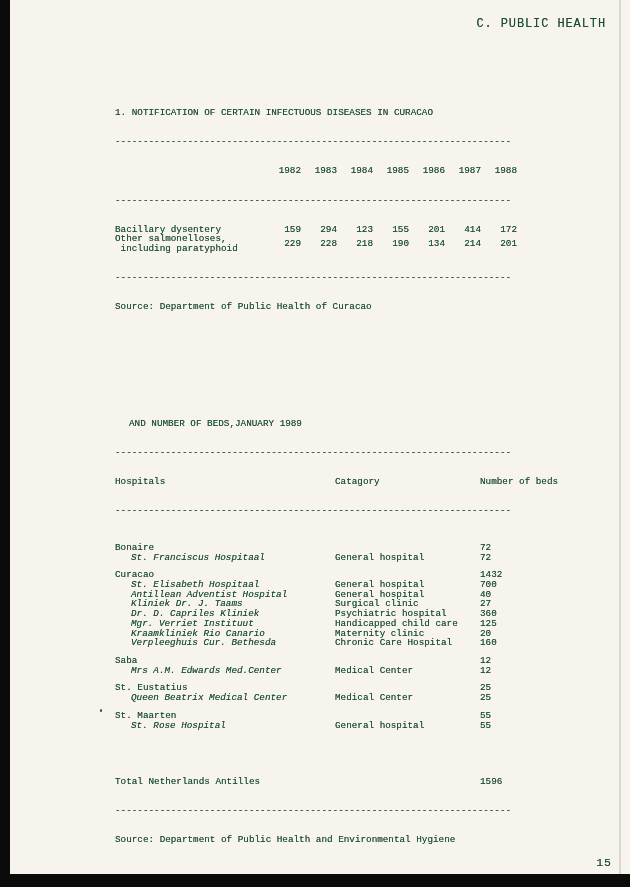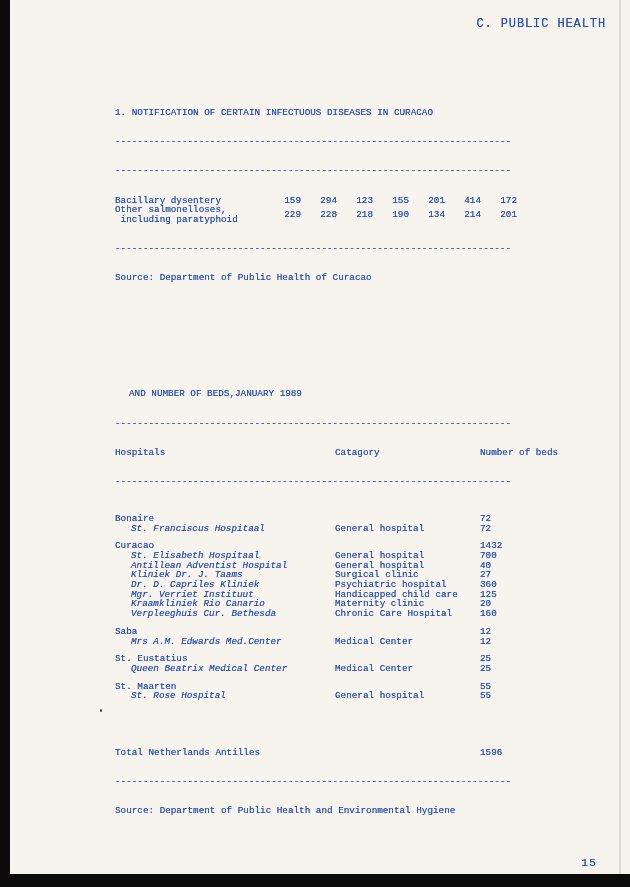--- a/index.html
+++ b/index.html
@@ -12,21 +12,21 @@
     text-shadow:0 0 0.4px rgba(20,20,20,0.55);
   }
   .edge-left   { position:absolute; left:0; top:0; width:10px; height:887px; background:#0b0b0b; }
   .edge-bottom { position:absolute; left:0; bottom:0; width:630px; height:13px; background:#0b0b0b; }
   .edge-right  { position:absolute; right:9px; top:0; bottom:13px; width:2px; background:rgba(60,55,40,0.14); }
 
   .page-header {
     position:absolute; top:17px; right:24px;
     font-size:12px; letter-spacing:0.9px; white-space:pre;
   }
-  .page-number { position:absolute; top:856px; right:33px; font-size:11.5px; letter-spacing:1px; }
+  .page-number { position:absolute; top:856px; right:18px; font-size:11.5px; letter-spacing:1px; }
 
   .content {
     position:absolute; left:115px; top:0; width:403px;
     font-size:9.3px; line-height:9.7px; white-space:pre;
   }
   section { display:block; }
   #sec-1 { margin-top:50px; }
   #sec-2 { margin-top:29px; }
 
   .dashes { height:9.7px; overflow:hidden; }
@@ -45,35 +45,36 @@
   .c-cat  { flex:0 0 125px; }
   .c-beds { flex:1 1 auto; text-align:left; padding-right:37px; }
   .h-beds { flex:1 1 auto; text-align:left; padding-right:10px; }
   .indent2 { padding-left:16px;font-style:italic; }
 
   .speck { position:absolute; left:100px; top:709px; width:2px; height:3px; background:#3a3a3a; border-radius:50%; }
 </style>
 </head>
 <body>
 
-<div class="scan-page" style="background: rgb(246, 244, 237); color: #1d4ed8;">
+<div class="scan-page" style="background: rgb(246, 244, 237); color: #14532d;">
 
   <div class="edge-left"></div>
   <div class="edge-bottom"></div>
   <div class="edge-right"></div>
   <div class="speck"></div>
 
   <div class="page-header">C. PUBLIC HEALTH</div>
 
   <div class="content">
 
     
     <section id="sec-1">
       <div>1. NOTIFICATION OF CERTAIN INFECTUOUS DISEASES IN CURACAO</div>
       <div class="dashes">-----------------------------------------------------------------------</div>
+      <div class="t1-years" id="t1-years"><span class="t1-label"></span><span class="t1-val">1982</span><span class="t1-val">1983</span><span class="t1-val">1984</span><span class="t1-val">1985</span><span class="t1-val">1986</span><span class="t1-val">1987</span><span class="t1-val">1988</span></div>
       <div class="dashes">-----------------------------------------------------------------------</div>
       <div id="t1-body"><div class="t1-row"><div class="t1-label"><div>Bacillary dysentery</div></div><span class="t1-val">159</span><span class="t1-val">294</span><span class="t1-val">123</span><span class="t1-val">155</span><span class="t1-val">201</span><span class="t1-val">414</span><span class="t1-val">172</span></div><div class="t1-row"><div class="t1-label"><div>Other salmonelloses,</div><div> including paratyphoid</div></div><span class="t1-val">229</span><span class="t1-val">228</span><span class="t1-val">218</span><span class="t1-val">190</span><span class="t1-val">134</span><span class="t1-val">214</span><span class="t1-val">201</span></div></div>
       <div class="dashes">-----------------------------------------------------------------------</div>
       <div>Source: Department of Public Health of Curacao</div>
     </section>
 
     
     <section id="sec-2">
       <div class="t-title-l2">AND NUMBER OF BEDS,JANUARY 1989</div>
       <div class="dashes">-----------------------------------------------------------------------</div>

